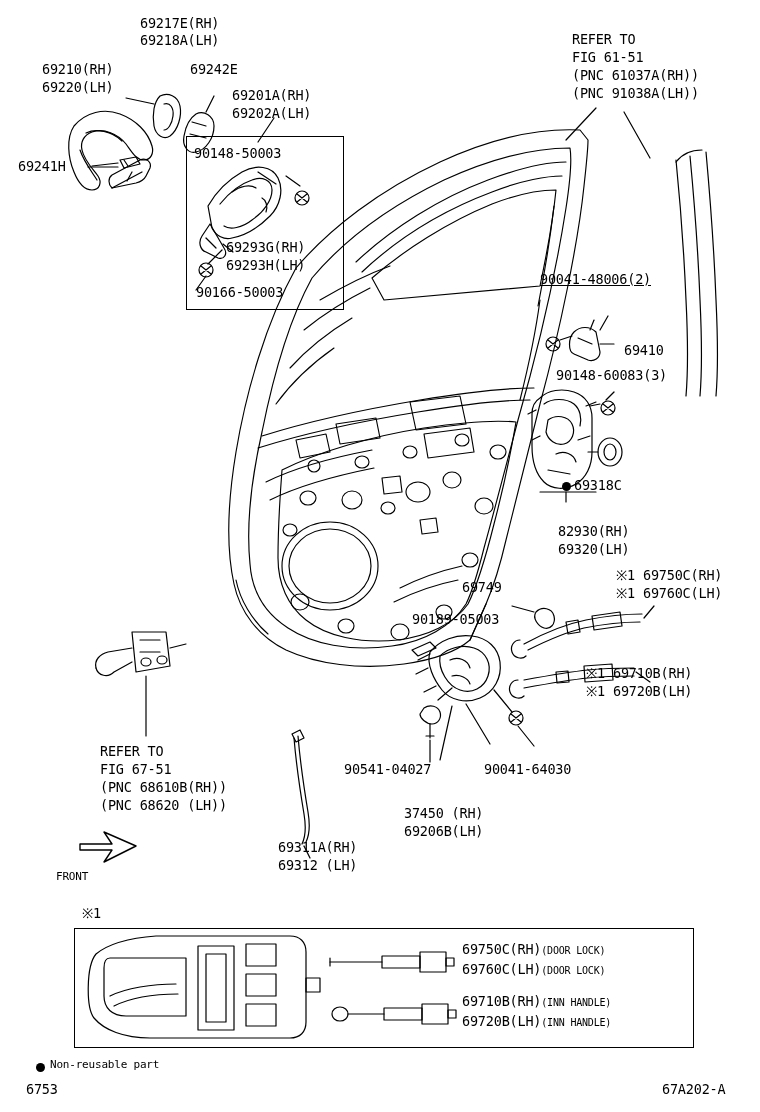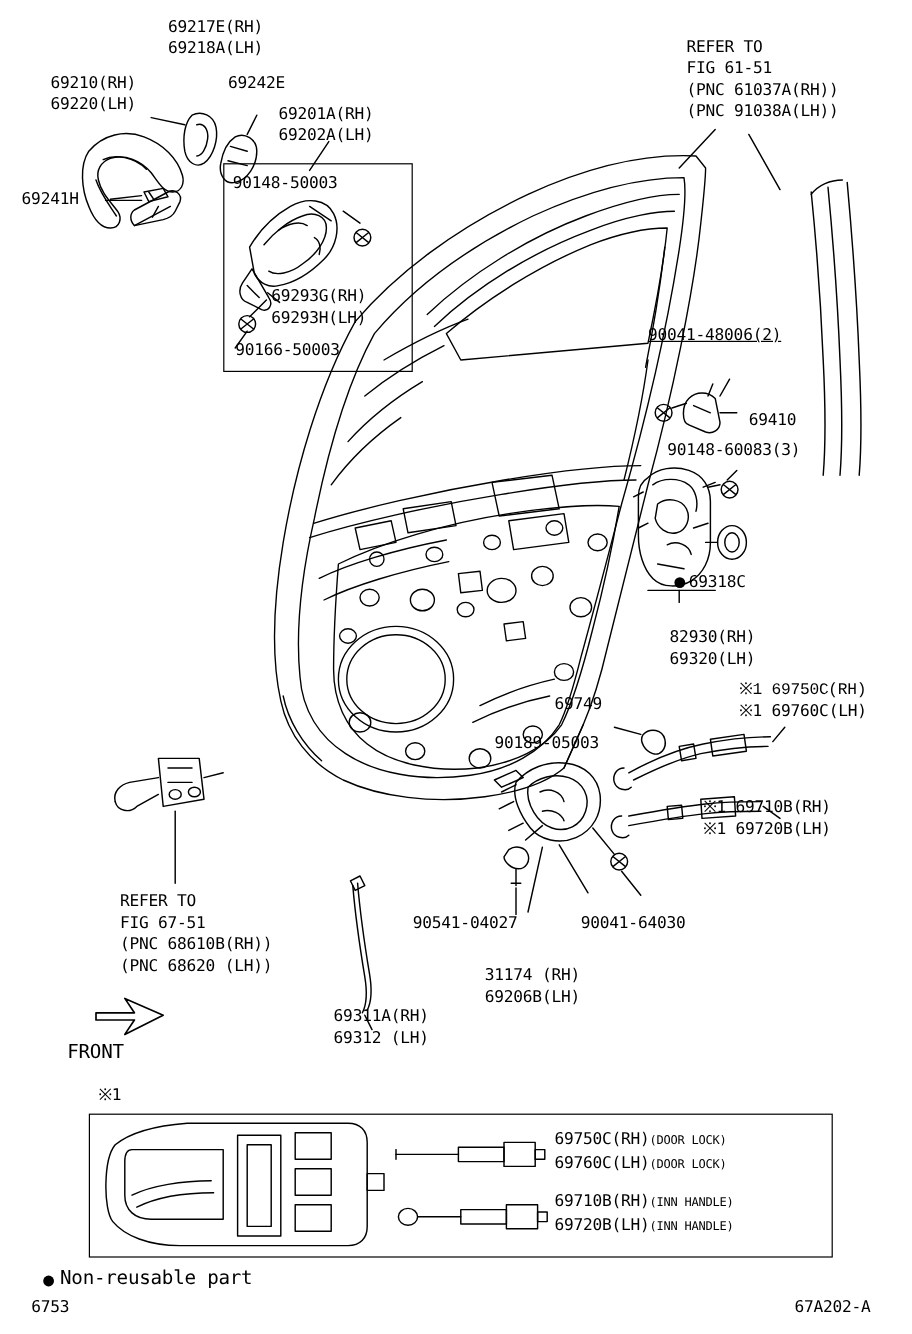--- a/index.html
+++ b/index.html
@@ -30,21 +30,21 @@
   }
   .lbl {
     position: absolute;
     font-family: "DejaVu Sans Mono", monospace;
     font-size: 13.5px;
     line-height: 15.5px;
     white-space: pre;
     letter-spacing: -0.2px;
   }
   .lbl.sm {
-    font-size: 16px;
+    font-size: 11px;
     line-height: 13px;
   }
   .lbl.xs {
     font-size: 10px;
     line-height: 11px;
   }
   .box {
     position: absolute;
     border: 1.6px solid #000;
     box-sizing: border-box;
@@ -398,35 +398,35 @@
 
   <div class="lbl" style="left:612px; top:343px;margin-left:12px;"><span>69410</span></div>
 
   <div class="lbl" style="left:556px; top:368px;"><span>90148-60083(3)</span></div>
 
   <div class="lbl" style="left:562px; top:478px;"><span class="dot"></span><span>69318C</span></div>
 
   <div class="lbl" style="left:558px; top:524px;"><span>82930(RH)</span></div>
   <div class="lbl" style="left:558px; top:542px;"><span>69320(LH)</span></div>
 
-  <div class="lbl" style="left:616px; top:568px;font-family:Liberation Mono, monospace;"><span>※1 69750C(RH)</span></div>
+  <div class="lbl" style="left:616px; top:568px;"><span>※1 69750C(RH)</span></div>
   <div class="lbl" style="left:616px; top:586px;"><span>※1 69760C(LH)</span></div>
 
   <div class="lbl" style="left:586px; top:666px;"><span>※1 69710B(RH)</span></div>
   <div class="lbl" style="left:586px; top:684px;"><span>※1 69720B(LH)</span></div>
 
   <div class="lbl" style="left:462px; top:580px;"><span>69749</span></div>
 
   <div class="lbl" style="left:412px; top:612px;"><span>90189-05003</span></div>
 
   <div class="lbl" style="left:344px; top:762px;"><span>90541-04027</span></div>
 
   <div class="lbl" style="left:484px; top:762px;"><span>90041-64030</span></div>
 
-  <div class="lbl" style="left:404px; top:806px;"><span>31174 (RH)</span></div>
+  <div class="lbl" style="left:404px; top:806px;"><span>37450 (RH)</span></div>
   <div class="lbl" style="left:404px; top:824px;"><span>69206B(LH)</span></div>
 
   <div class="lbl" style="left:100px; top:744px;"><span>REFER TO</span></div>
   <div class="lbl" style="left:100px; top:762px;"><span>FIG 67-51</span></div>
   <div class="lbl" style="left:100px; top:780px;"><span>(PNC 68610B(RH))</span></div>
   <div class="lbl" style="left:100px; top:798px;"><span>(PNC 68620 (LH))</span></div>
 
   <div class="lbl" style="left:278px; top:840px;"><span>69311A(RH)</span></div>
   <div class="lbl" style="left:278px; top:858px;"><span>69312 (LH)</span></div>
 

